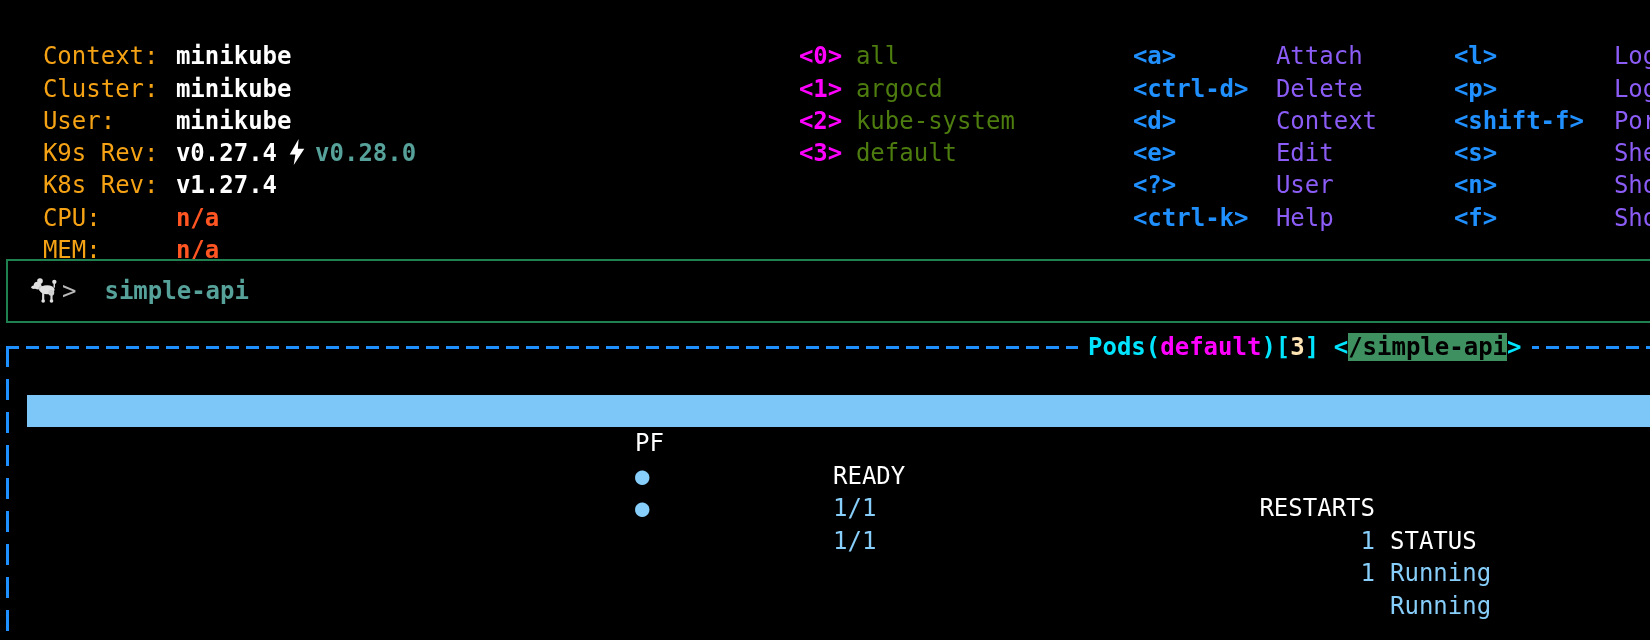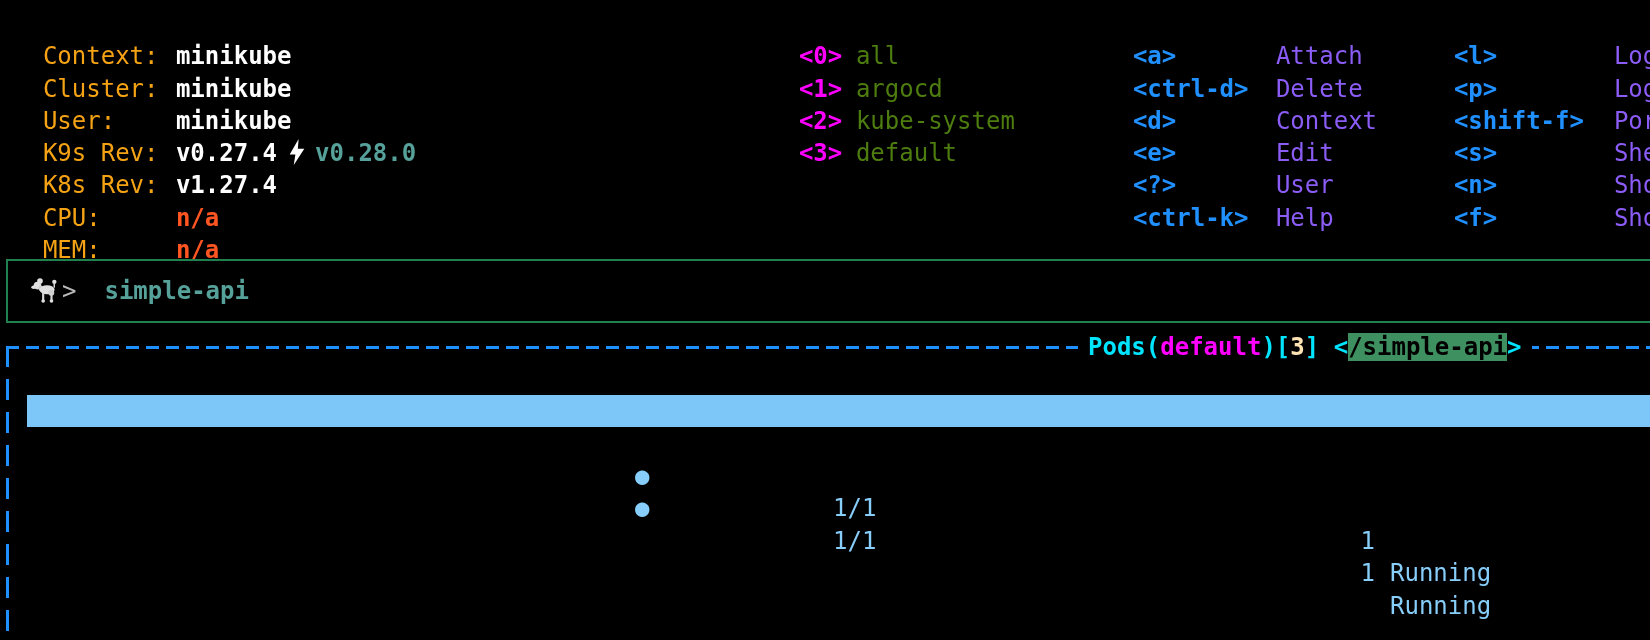--- a/index.html
+++ b/index.html
@@ -183,20 +183,27 @@
   <span class="cmd-prompt">&gt;</span>
   <span class="cmd-value">simple-api</span>
 </div>
 
 <div class="tbl-top"></div>
 <div class="tbl-left"></div>
 
 <div class="tbl-title"><span class="t-aqua">Pods</span><span class="t-aqua">(</span><span class="t-magenta">default</span><span class="t-aqua">)</span><span class="t-aqua">[</span><span class="t-wheat">3</span><span class="t-aqua">]</span><span class="t-aqua"> &lt;</span><span class="t-filter">/simple-api</span><span class="t-aqua">&gt;</span></div>
 
 <div class="tbl">
+  <div class="trow hdr">
+    <span class="c-name"><span>NAME</span><span class="sort-arrow">↑</span></span>
+    <span class="c-pf">PF</span>
+    <span class="c-ready">READY</span>
+    <span class="c-restarts">RESTARTS</span>
+    <span class="c-status">STATUS</span>
+  </div>
 
   <div class="trow pod selected r1">
     <span class="c-name">simple-api-7f4bd5db6-gfs5h</span>
     <span class="c-pf">●</span>
     <span class="c-ready">1/1</span>
     <span class="c-restarts">1</span>
     <span class="c-status">Running</span>
   </div>
 
   <div class="trow pod r2">

